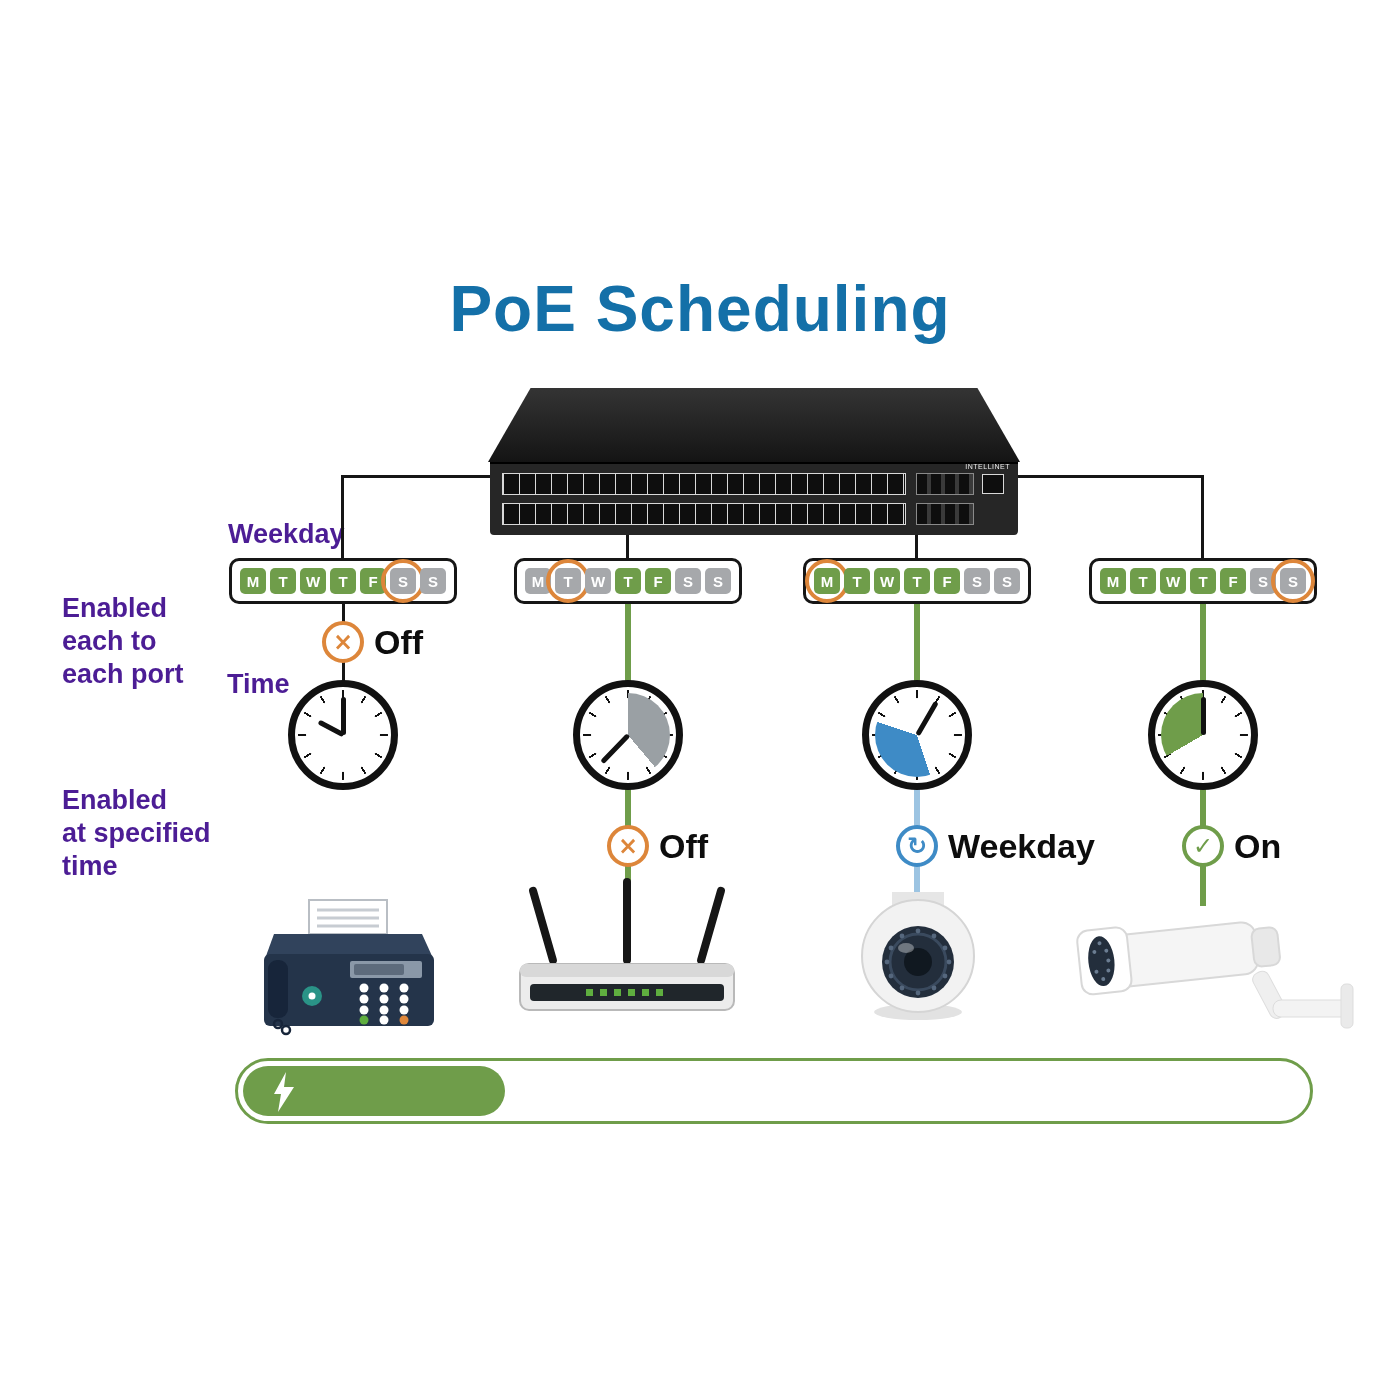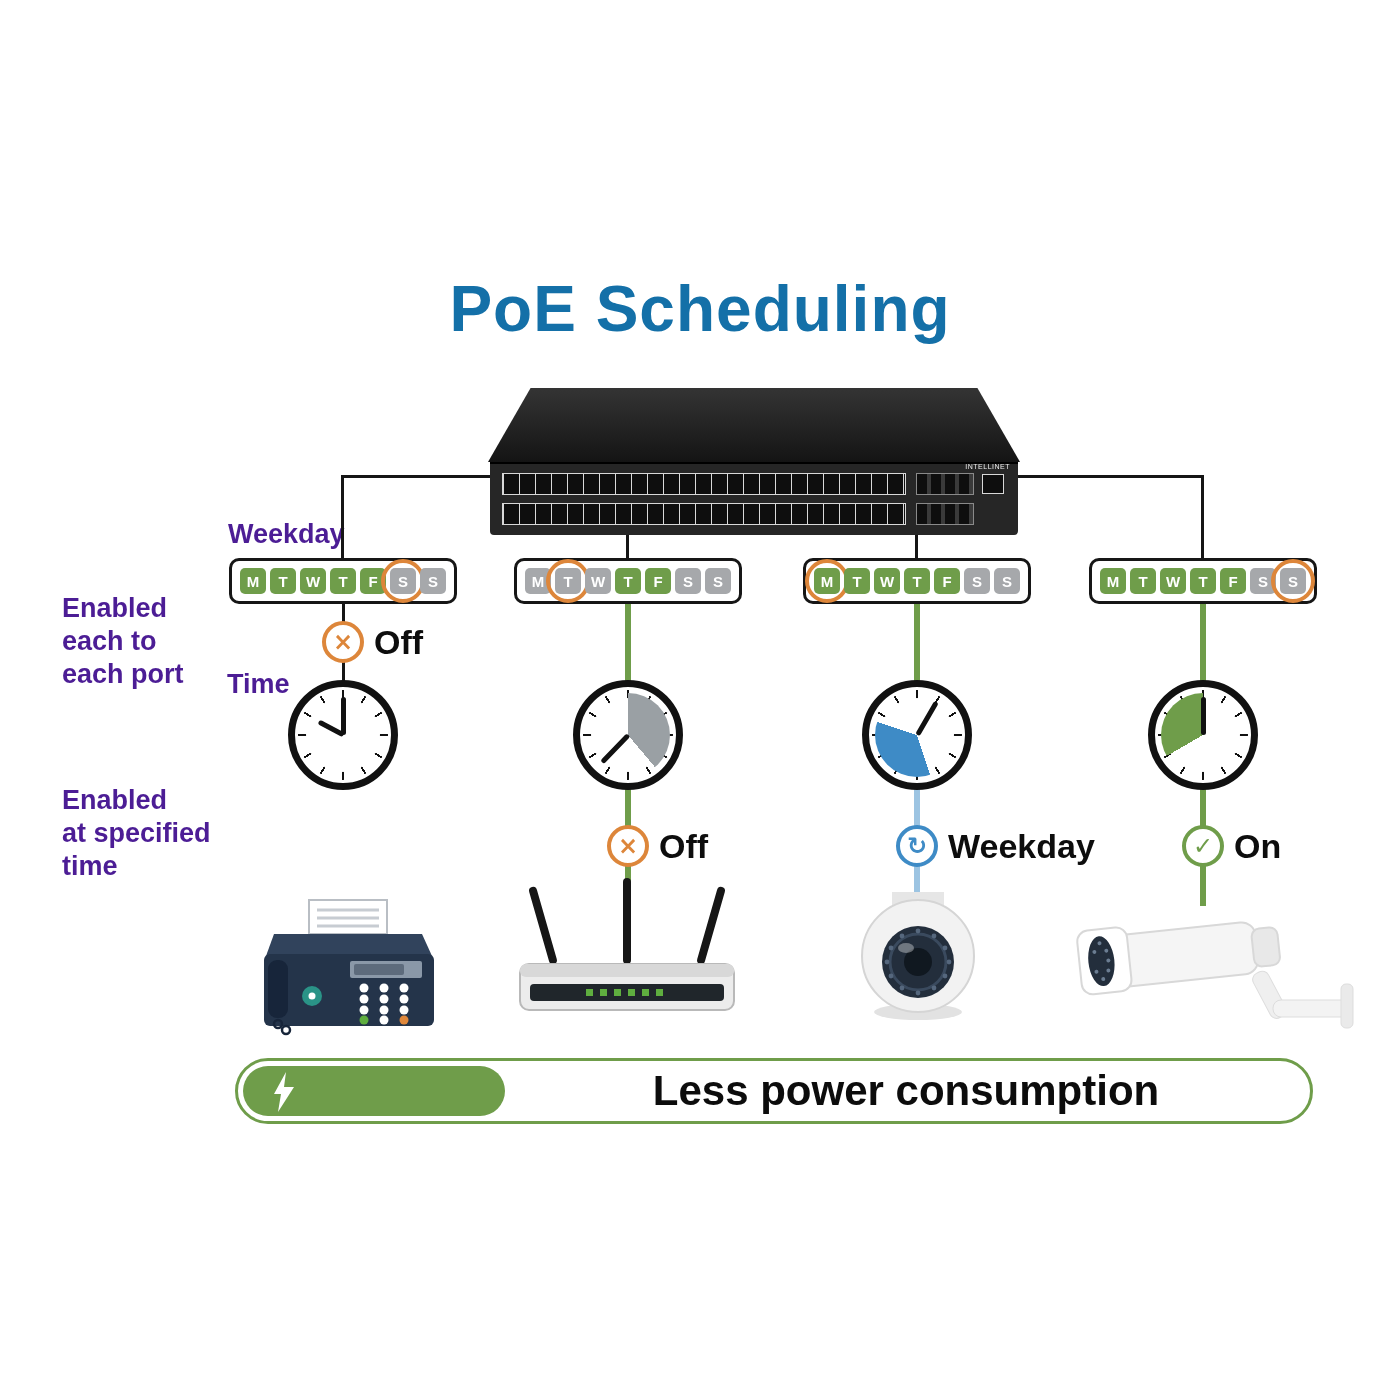--- a/index.html
+++ b/index.html
@@ -320,16 +320,15 @@
       <rect x="286" y="100" width="12" height="44" rx="5" fill="#eaeaea" stroke="#ddd"></rect>
     </svg>
   </div>
 
   <div class="banner">
     <div class="banner-fill">
       <svg class="banner-bolt" width="26" height="40" viewBox="0 0 24 40">
         <polygon points="14,0 2,22 9,22 6,40 22,15 12,15" fill="#ffffff"></polygon>
       </svg>
     </div>
-    <div class="banner-text">Less power consumption</div>
   </div>
 
 </div>
 
 </body></html>

